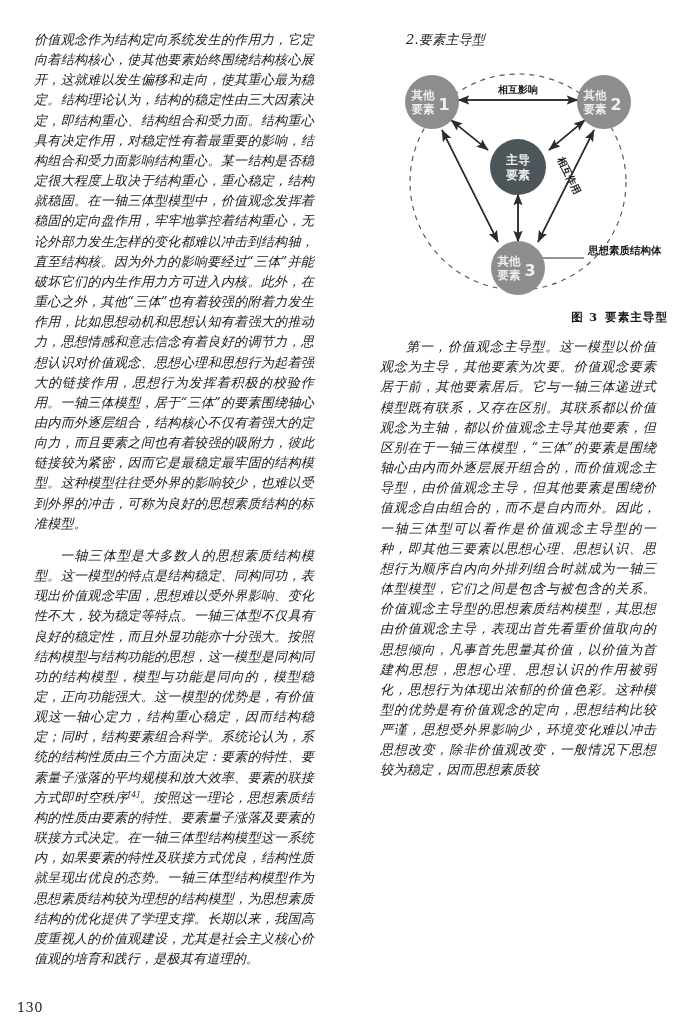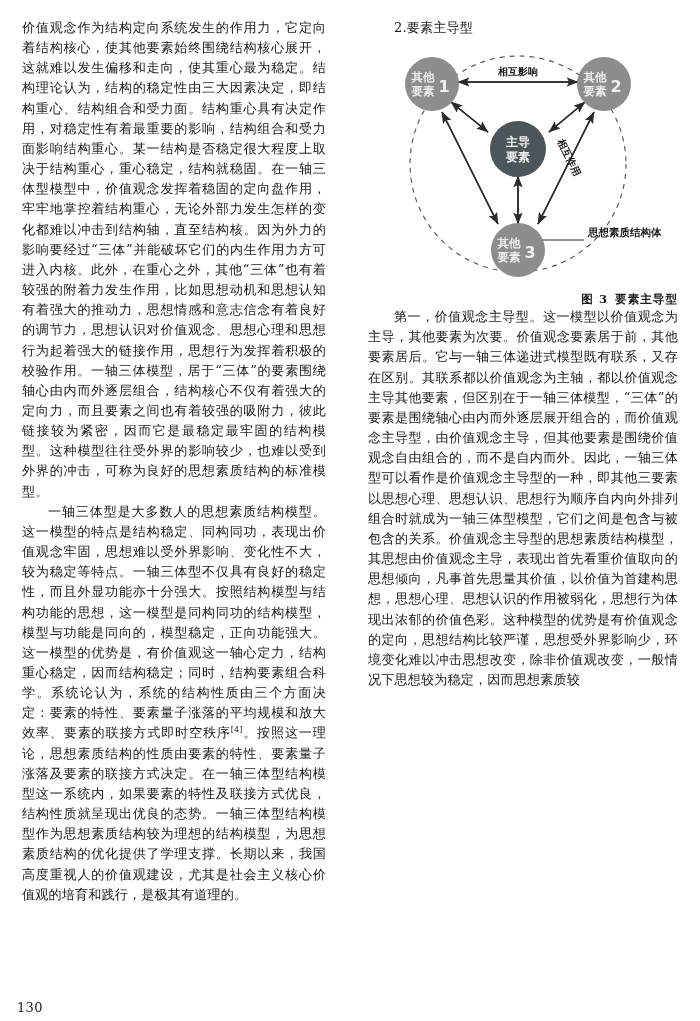--- a/index.html
+++ b/index.html
@@ -32,31 +32,32 @@
   }
   .col {
     width: 350px;
     box-sizing: border-box;
     position: relative;
   }
   .col-left {
     padding: 18px 24px 0 22px;
   }
   .col-right {
-    padding: 18px 22px 0 18px;
+    padding: 18px 32px 0 18px;
   }
   p.body-text {
-    margin: 0;
+    margin: 12px;
     font-size: 13.1px;
     line-height: 20.15px;
     text-align: justify;
     text-justify: inter-ideograph;
     letter-spacing: 0.15px;
     font-family: "DejaVu Serif", "Liberation Serif", serif;
     text-indent: 0;
+    font-style: italic;
   }
   p.indent {
     text-indent: 26px;
   }
   sup.ref {
     font-size: 8px;
     vertical-align: super;
     line-height: 0;
   }
   .page-number {

